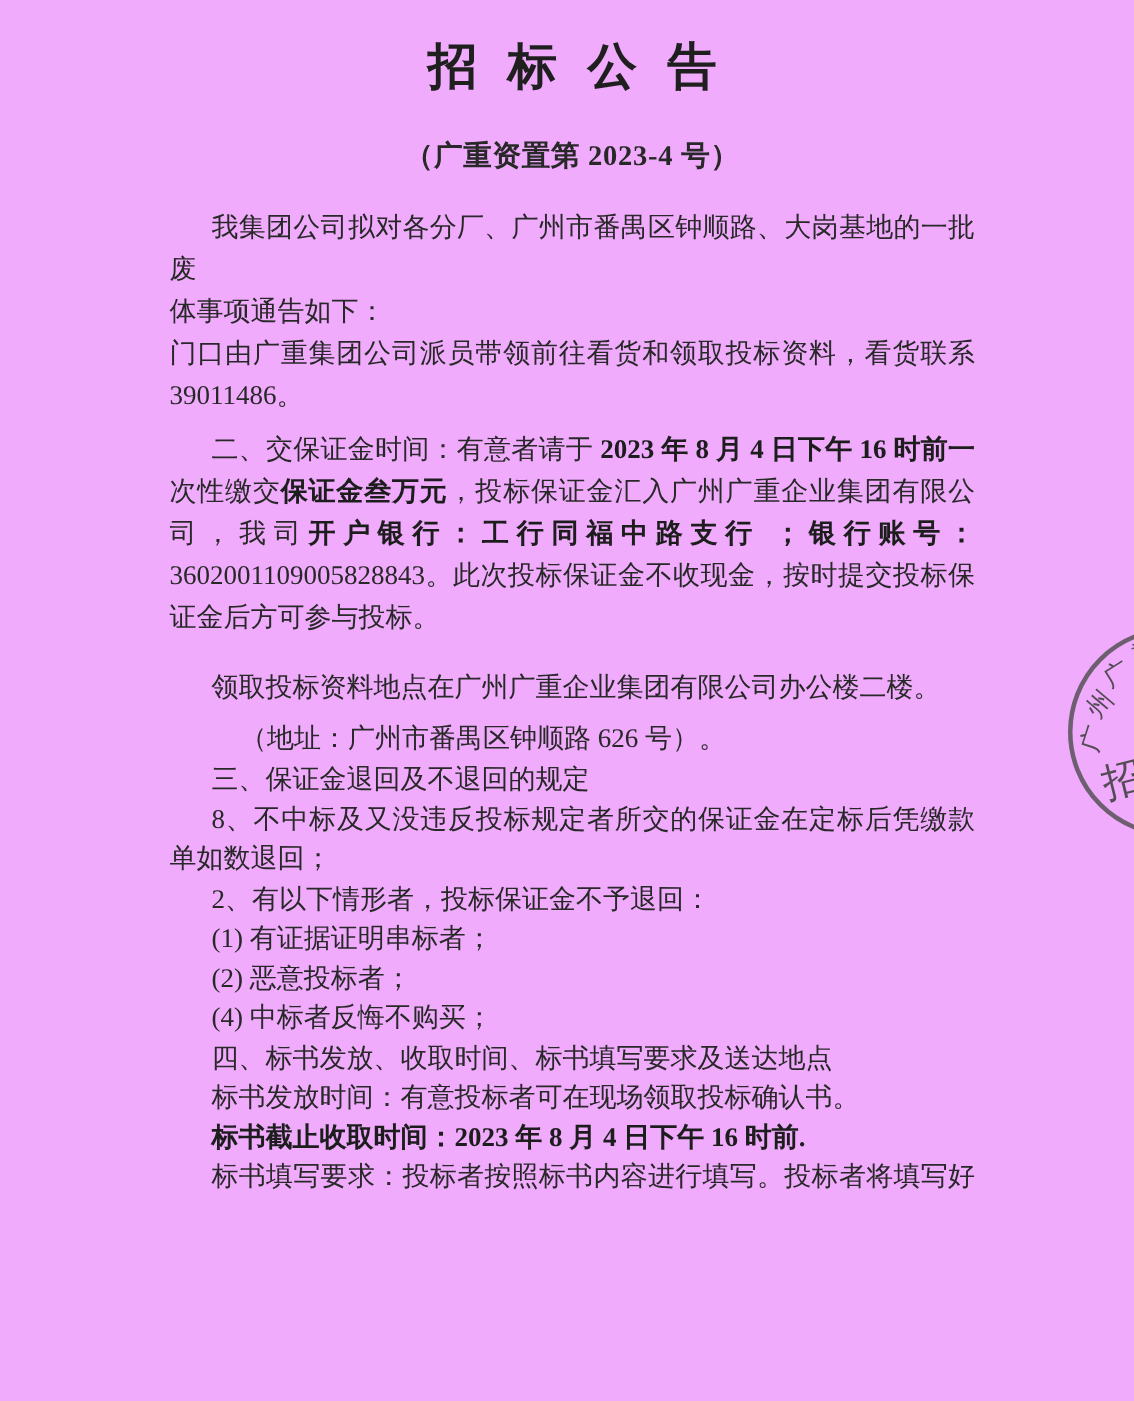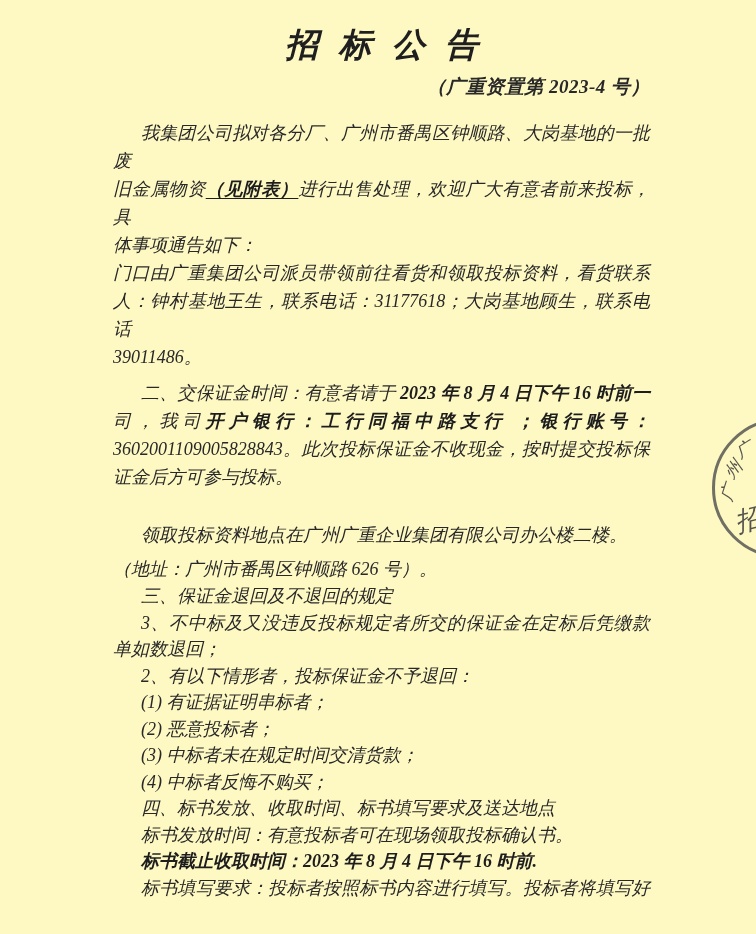--- a/index.html
+++ b/index.html
@@ -1,44 +1,43 @@
 <!DOCTYPE html>
 <html lang="zh"><head>
 <meta charset="utf-8">
 <style>
   html,body{margin:0;padding:0;background:#e9e9e9;}
   .page{
     position:relative;
     width:756px;height:934px;
-    background:#fef9c3;
+    background:#f0abfc;
     overflow:hidden;
     font-family:"Liberation Serif","DejaVu Serif",serif;
     color:#282828;
-    font-style:italic;
   }
   .doc{position:absolute;left:113px;top:0;width:537px;}
   .title{
     text-align:center;font-size:33px;font-weight:bold;
     line-height:44px;margin-top:23px;letter-spacing:6px;padding-left:6px;
     color:#1f1f1f;
   }
   .docnum{
-    text-align:right;font-size:19px;font-weight:bold;
-    line-height:26px;margin-top:7px;letter-spacing:.5px;
+    text-align:center;font-size:19px;font-weight:bold;
+    line-height:26px;margin-top:25px;letter-spacing:.5px;
   }
   .body{margin-top:19px;font-size:18px;}
   .line{line-height:28px;white-space:normal;}
   .line.tight{line-height:26.5px;}
   .line.indent{text-indent:28px;}
   .line.just{text-align:justify;text-align-last:justify;}
   .run.b{font-weight:bold;color:#1d1d1d;}
   .run.u{text-decoration:underline;text-underline-offset:3px;}
-  .g6{margin-top:6px;}
+  .g6{margin-top:6px;margin-left:47px;}
   .g8{margin-top:8px;}
-  .g18{margin-top:30px;}
+  .g18{margin-top:19px;}
   
   .stamp{
     position:absolute;left:712px;top:418px;width:140px;height:140px;
     border:3px solid rgba(72,72,72,.78);border-radius:50%;
     box-sizing:border-box;
   }
   .stamp span{
     position:absolute;display:block;
     color:rgba(62,62,62,.88);
     font-family:"Liberation Serif","DejaVu Serif",serif;
@@ -52,38 +51,36 @@
 </style>
 </head>
 <body>
 
 <div class="page">
   <div class="doc">
     <div class="title">招 标 公 告</div>
     <div class="docnum">（广重资置第 2023-4 号）</div>
     <div class="body">
         <div class="line indent just"><span class="run">我集团公司拟对各分厂、广州市番禺区钟顺路、大岗基地的一批废</span></div>
-        <div class="line just"><span class="run">旧金属物资</span><span class="run b u">（见附表）</span><span class="run">进行出售处理，欢迎广大有意者前来投标，具</span></div>
         <div class="line"><span class="run">体事项通告如下：</span></div>
         <div class="line just"><span class="run">门口由广重集团公司派员带领前往看货和领取投标资料，看货联系</span></div>
-        <div class="line just"><span class="run">人：钟村基地王生，联系电话：31177618；大岗基地顾生，联系电话</span></div>
         <div class="line"><span class="run">39011486。</span></div>
         <div class="line indent just g8"><span class="run">二、交保证金时间：有意者请于 </span><span class="run b">2023 年 8 月 4 日下午 16 时前一</span></div>
+        <div class="line just"><span class="run">次性缴交</span><span class="run b">保证金叁万元</span><span class="run">，投标保证金汇入广州广重企业集团有限公</span></div>
         <div class="line just"><span class="run">司，我司</span><span class="run b">开户银行：工行同福中路支行 ；银行账号：</span></div>
         <div class="line just"><span class="run">3602001109005828843。此次投标保证金不收现金，按时提交投标保</span></div>
         <div class="line"><span class="run">证金后方可参与投标。</span></div>
         <div class="line indent g18"><span class="run">领取投标资料地点在广州广重企业集团有限公司办公楼二楼。</span></div>
         <div class="line g6"><span class="run">（地址：广州市番禺区钟顺路 626 号）。</span></div>
         <div class="line tight indent"><span class="run">三、保证金退回及不退回的规定</span></div>
-        <div class="line tight indent just"><span class="run">3、不中标及又没违反投标规定者所交的保证金在定标后凭缴款</span></div>
+        <div class="line tight indent just"><span class="run">8、不中标及又没违反投标规定者所交的保证金在定标后凭缴款</span></div>
         <div class="line tight"><span class="run">单如数退回；</span></div>
         <div class="line tight indent"><span class="run">2、有以下情形者，投标保证金不予退回：</span></div>
         <div class="line tight indent"><span class="run">(1) 有证据证明串标者；</span></div>
         <div class="line tight indent"><span class="run">(2) 恶意投标者；</span></div>
-        <div class="line tight indent"><span class="run">(3) 中标者未在规定时间交清货款；</span></div>
         <div class="line tight indent"><span class="run">(4) 中标者反悔不购买；</span></div>
         <div class="line tight indent"><span class="run">四、标书发放、收取时间、标书填写要求及送达地点</span></div>
         <div class="line tight indent"><span class="run">标书发放时间：有意投标者可在现场领取投标确认书。</span></div>
         <div class="line tight indent"><span class="run b">标书截止收取时间：2023 年 8 月 4 日下午 16 时前.</span></div>
         <div class="line tight indent just"><span class="run">标书填写要求：投标者按照标书内容进行填写。投标者将填写好</span></div>
       </div>
   </div>
 
   <div class="stamp">
     <span class="arc c0">广</span>

